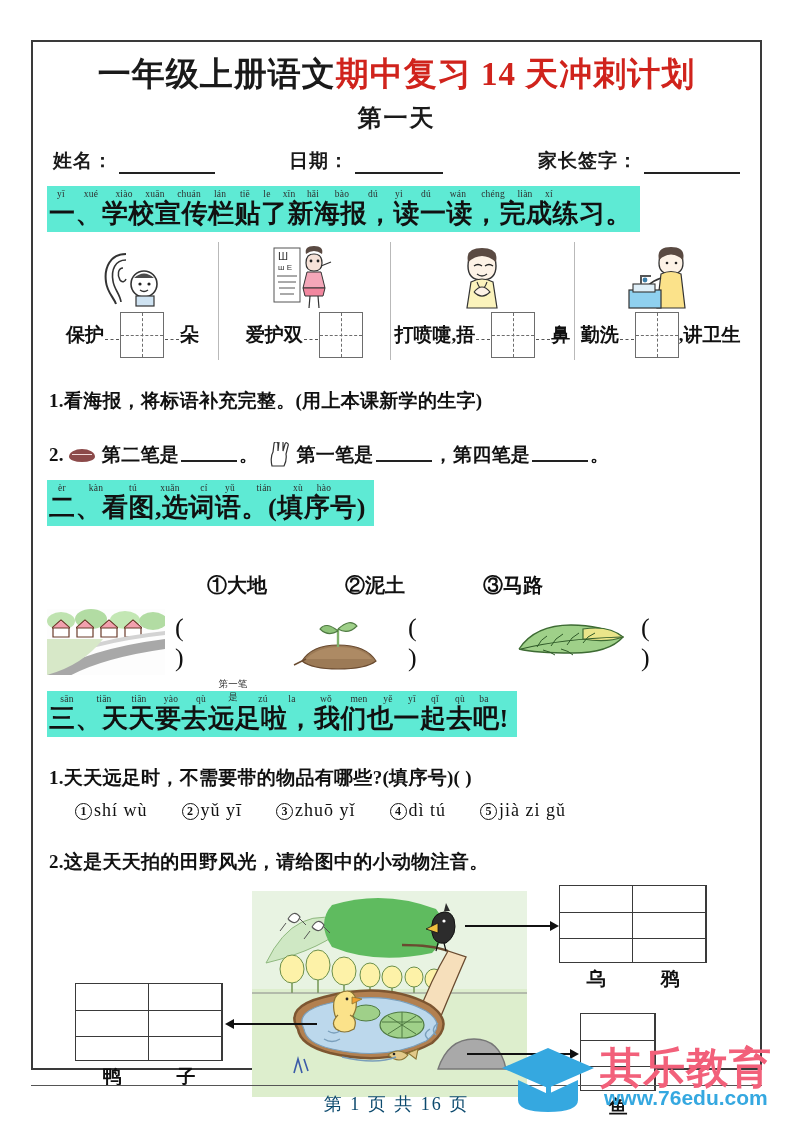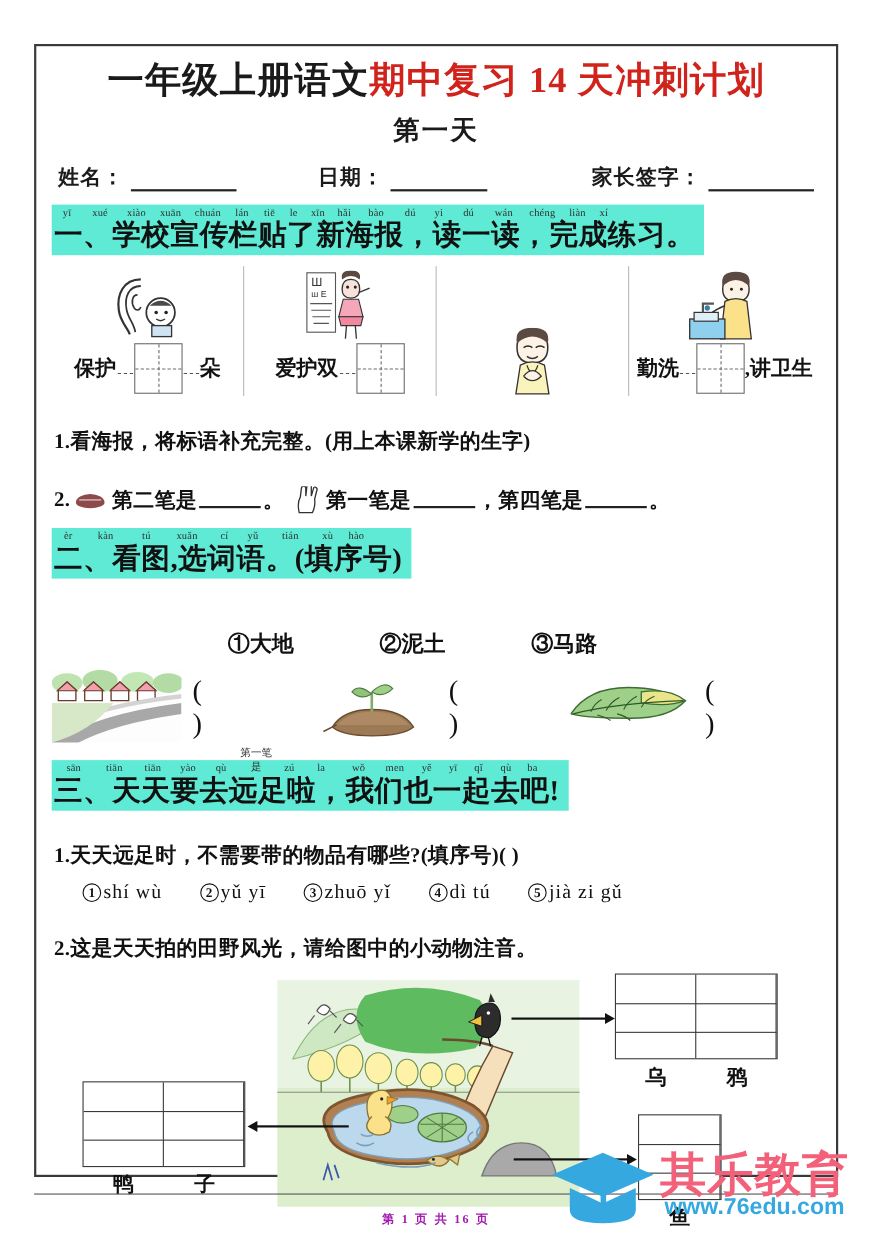--- a/index.html
+++ b/index.html
@@ -222,21 +222,21 @@
   .arrow::after {
     content: ""; position: absolute; top: -4px; width: 0; height: 0;
     border-top: 5px solid transparent; border-bottom: 5px solid transparent;
   }
   .arrow.right::after { right: -8px; border-left: 9px solid #111; }
   .arrow.left::after { left: -8px; border-right: 9px solid #111; }
 
   
   .footer {
     position: absolute; left: 0; right: 0; bottom: 6px;
-    text-align: center; font-size: 11px; font-weight: bold; color: #a21caf;
+    text-align: center; font-size: 18px; font-weight: normal; color: #0c4a6e;
     letter-spacing: 2px;
   }
   .footrule {
     position: absolute; left: 31px; right: 31px; bottom: 36px;
     border-top: 1.5px solid #555;
   }
 
   
   .watermark {
     position: absolute; left: 496px; top: 1042px;
@@ -375,20 +375,27 @@
             <path d="M33 4 q14 0 14 14 q0 14 -14 14 q-14 0 -14 -14 q0 -14 14 -14" fill="#fdf2e6" stroke="#333" stroke-width="1.4"></path>
             <path d="M19 14 q14 -12 28 0 q3 -14 -14 -14 q-17 0 -14 14" fill="#5a4a42"></path>
             <path d="M25 18 q4 -3 8 0" fill="none" stroke="#222" stroke-width="1.3"></path>
             <path d="M36 18 q4 -3 8 0" fill="none" stroke="#222" stroke-width="1.3"></path>
             <path d="M28 26 q5 4 10 0" fill="none" stroke="#333" stroke-width="1.3"></path>
             <path d="M22 34 q11 -6 22 0 l4 26 h-30 z" fill="#fbf3bc" stroke="#333" stroke-width="1.2"></path>
             <path d="M28 34 q5 14 10 0" fill="none" stroke="#333" stroke-width="1.1"></path>
             <path d="M25 44 q8 -10 16 0 q-8 8 -16 0" fill="#fdf2e6" stroke="#333" stroke-width="1.2"></path>
           </svg>
         </div>
+        <div class="cap">
+          <span>打喷嚏,捂</span>
+          <span class="dotlead"></span>
+          <span class="tzg"></span>
+          <span class="dotlead"></span>
+          <span>鼻</span>
+        </div>
       </div>
 
       <div class="panel">
         <div class="pic">
           <svg width="80" height="64" viewBox="0 0 80 64">
             <path d="M50 6 q12 0 12 11 q0 11 -12 11 q-12 0 -12 -11 q0 -11 12 -11" fill="#fdf2e6" stroke="#333" stroke-width="1.3"></path>
             <path d="M38 14 q12 -11 24 0 q3 -13 -12 -13 q-15 0 -12 13" fill="#5a4a42"></path>
             <circle cx="46" cy="17" r="1.3" fill="#222"></circle>
                 <circle cx="55" cy="17" r="1.3" fill="#222"></circle>
             <path d="M40 28 q10 -5 20 0 l4 34 h-28 z" fill="#fbe28a" stroke="#333" stroke-width="1.2"></path>

